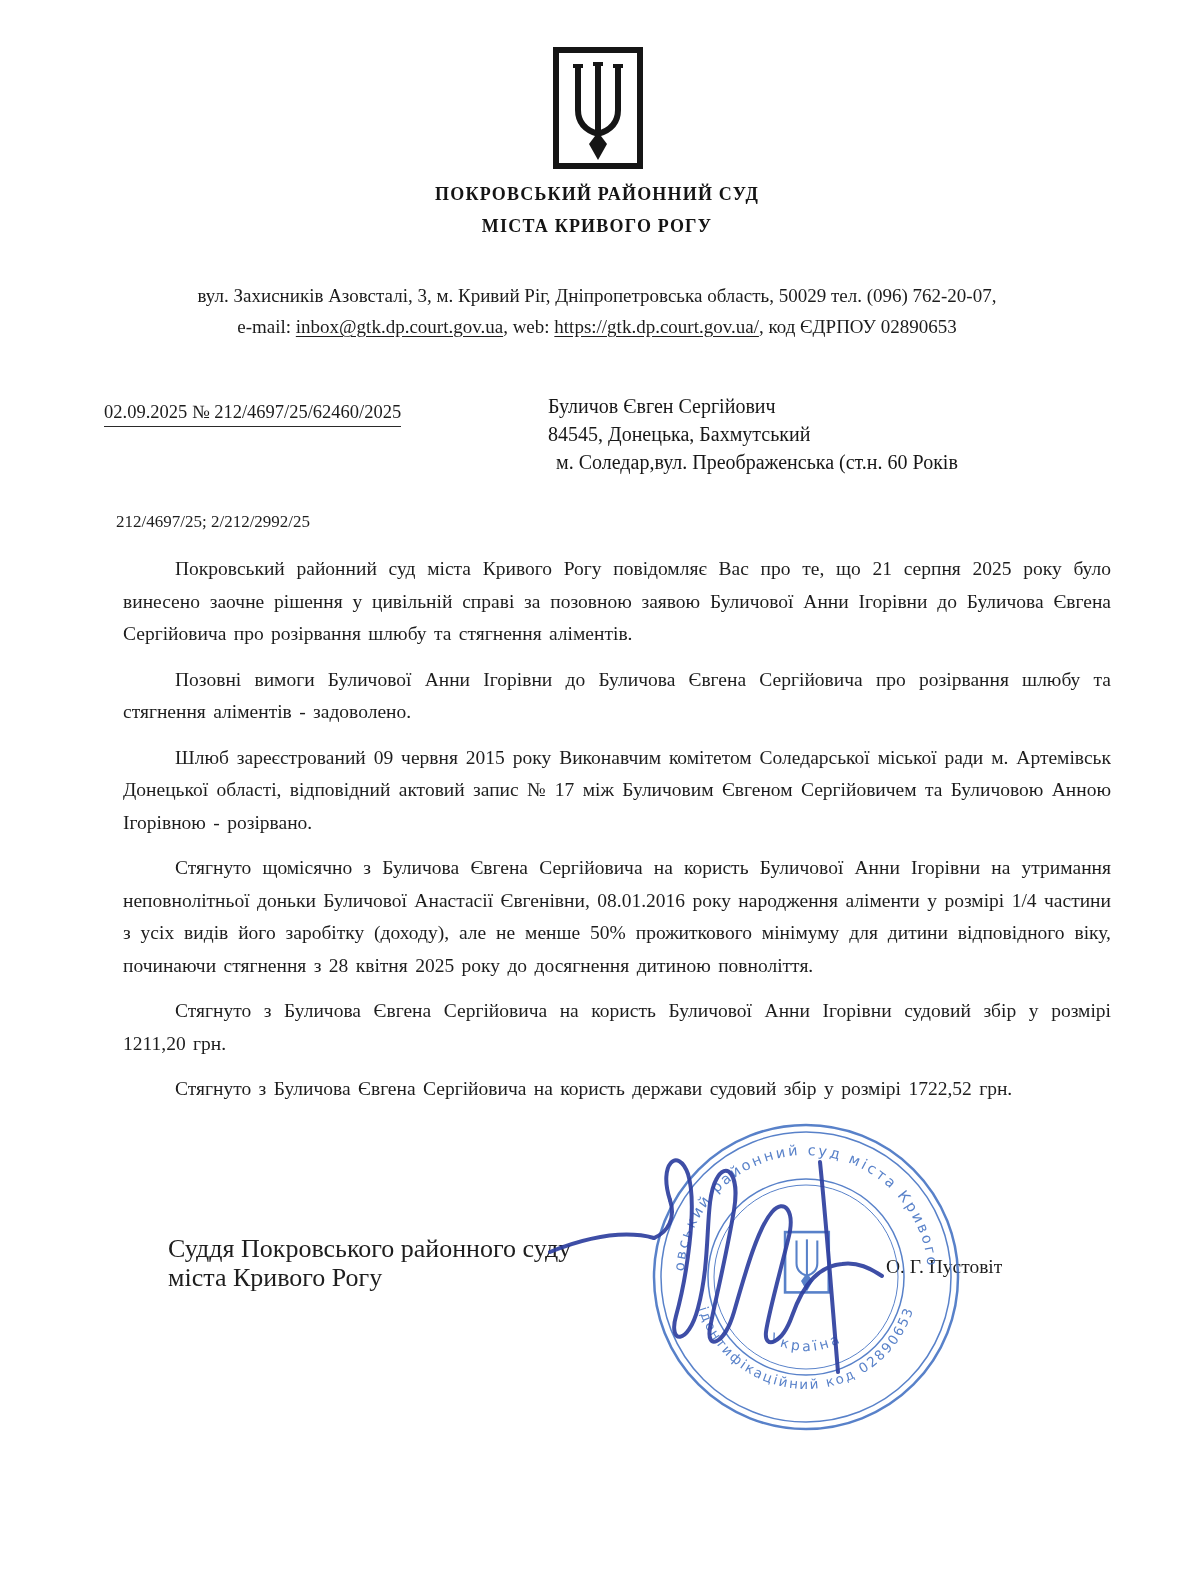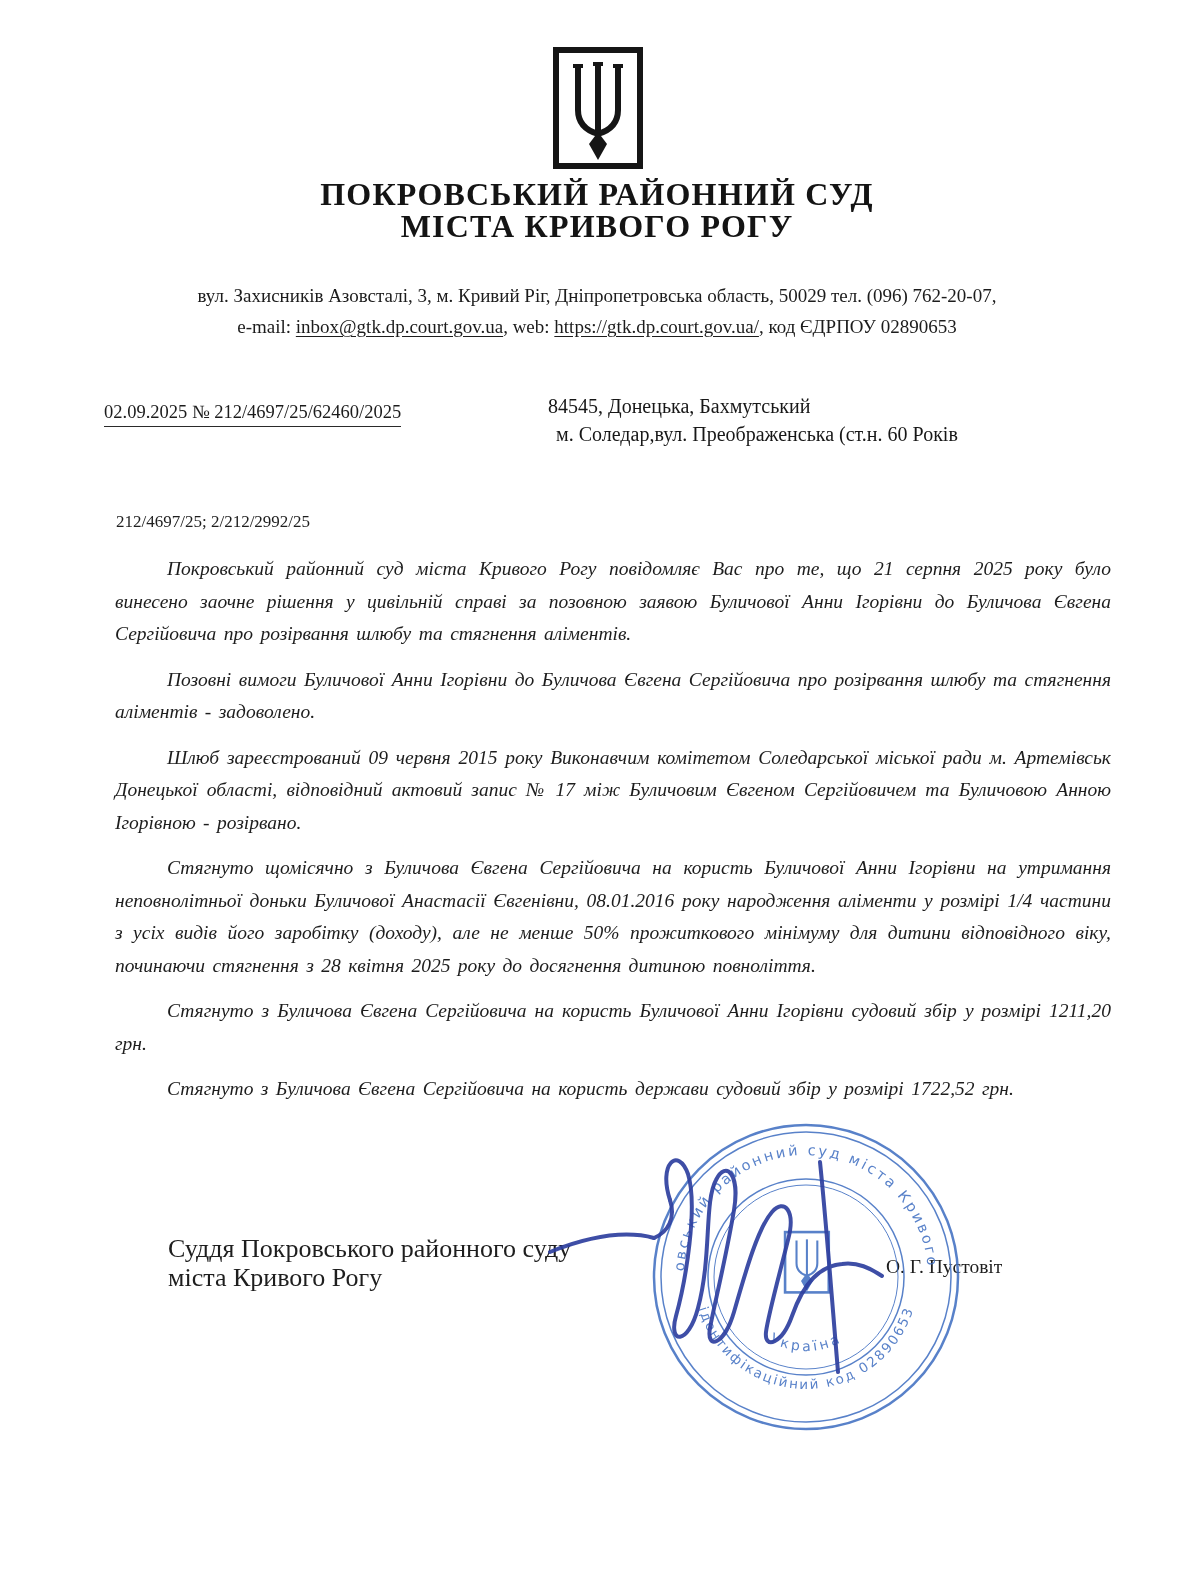--- a/index.html
+++ b/index.html
@@ -8,21 +8,21 @@
     width:1194px; height:1579px;
     margin:0 auto;
     background:#ffffff;
     font-family:"Liberation Serif","DejaVu Serif",serif;
     color:#1e1e1e;
     overflow:hidden;
   }
   .emblem { position:absolute; left:552px; top:46px; width:92px; height:124px; }
   .court-title {
     position:absolute; left:0; right:0; top:178px;
-    text-align:center; font-weight:bold; font-size:32px;
+    text-align:center; font-weight:bold; font-size:18px;
     letter-spacing:1.2px; line-height:32px; color:#141414;
   }
   .address {
     position:absolute; left:0; right:0; top:280px;
     text-align:center; font-size:19px; line-height:31px; color:#1c1c1c;
   }
   .u { text-decoration:underline; text-underline-offset:3px; }
   .ref {
     position:absolute; left:104px; top:402px;
     font-size:18.5px; color:#1c1c1c;
@@ -33,21 +33,21 @@
     font-size:20px; line-height:28px; color:#171717;
   }
   .recipient .ind1 { padding-left:8px; }
   .recipient .ind2 { padding-left:44px; }
   .case-line { position:absolute; left:116px; top:512px; font-size:17px; }
   .letter-body {
     position:absolute; left:107px; top:553px; width:1004px;
     font-size:19.5px; line-height:32.5px; text-align:justify;
     color:#1d1d1d;
   }
-  .letter-body p { margin:0 0 13px 8px; text-indent:52px; word-spacing:0.13em;font-style:italic; }
+  .letter-body p { margin:0 0 13px 16px; text-indent:52px; word-spacing:0.13em; }
   .sig-title {
     position:absolute; left:168px; top:1234px;
     font-size:26px; line-height:29px;
   }
   .sig-name { position:absolute; left:886px; top:1256px; font-size:19.5px; }
   .stamp { position:absolute; left:628px; top:1112px; width:356px; height:330px; opacity:0.85; }
   .ink { position:absolute; left:520px; top:1140px; width:430px; height:250px; }
   .stamp text { font-family:"DejaVu Sans","Liberation Sans",sans-serif; }
 </style>
 </head>
@@ -80,20 +80,21 @@
   <div class="address">
     <div>вул. Захисників Азовсталі, 3, м. Кривий Ріг,  Дніпропетровська область, 50029 тел. (096) 762-20-07,</div>
     <div>
       <span>e-mail: </span><span class="u">inbox@gtk.dp.court.gov.ua</span><span>,  web: </span><span class="u">https://gtk.dp.court.gov.ua/</span><span>, код ЄДРПОУ 02890653</span>
     </div>
   </div>
 
   <div class="ref">02.09.2025 №  212/4697/25/62460/2025</div>
 
   <div class="recipient">
+    <div>Буличов Євген Сергійович</div>
     <div>84545,  Донецька,  Бахмутський</div>
     <div class="ind1">м. Соледар,вул. Преображенська (ст.н. 60 Років</div>
   </div>
 
   <div class="case-line">212/4697/25; 2/212/2992/25</div>
 
   <div class="letter-body">
     <p>Покровський районний суд міста Кривого Рогу  повідомляє Вас про те, що 21 серпня 2025 року було винесено заочне рішення у цивільній справі за позовною заявою Буличової Анни Ігорівни до Буличова Євгена Сергійовича про розірвання шлюбу та стягнення аліментів.</p>
     <p>Позовні вимоги Буличової Анни Ігорівни до Буличова Євгена Сергійовича про розірвання шлюбу та стягнення аліментів - задоволено.</p>
     <p>Шлюб зареєстрований 09 червня 2015 року Виконавчим комітетом Соледарської міської ради м. Артемівськ Донецької області, відповідний актовий запис № 17 між Буличовим Євгеном Сергійовичем та Буличовою Анною Ігорівною - розірвано.</p>

